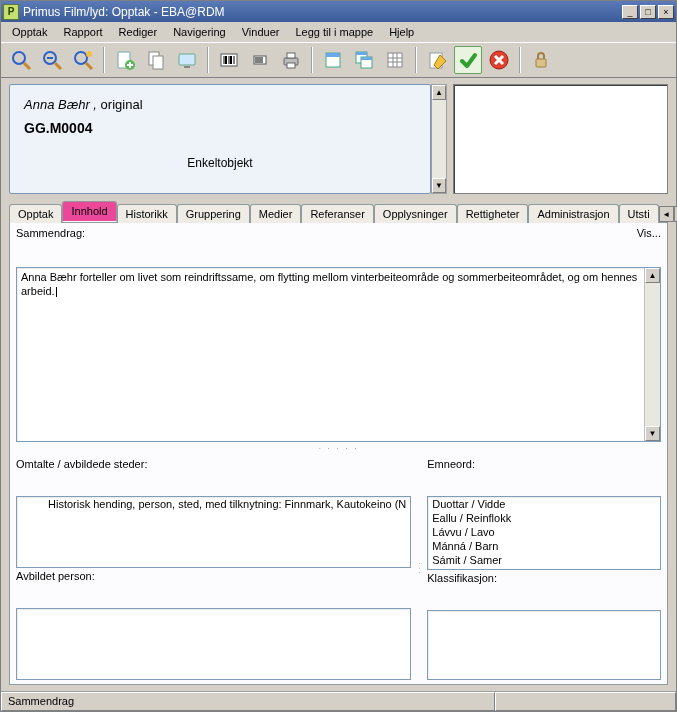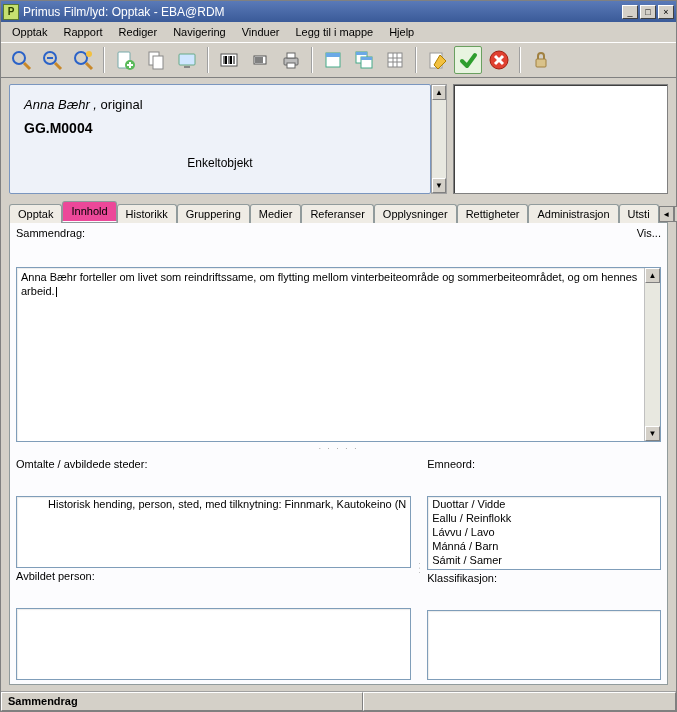--- a/index.html
+++ b/index.html
@@ -263,21 +263,21 @@
     display: flex;
     background: #d4d0c8;
   }
   .status-cell {
     border: 1px solid #fff;
     border-right-color: #808080;
     border-bottom-color: #808080;
     padding: 2px 6px;
     font-size: 11px;
   }
-  .status-cell.main { width: 362px; font-weight: bold; }
+  .status-cell.main { width: 494px; }
   .status-cell.rest { flex: 1; }
   .caret::after { content: ""; display:inline-block; height:10px; border-left:1px solid #000; margin-left:1px; vertical-align:middle;}
 </style>
 </head>
 <body>
 
 <div class="window">
 
   <div class="titlebar">
     <div class="titlebar-icon">P</div>

